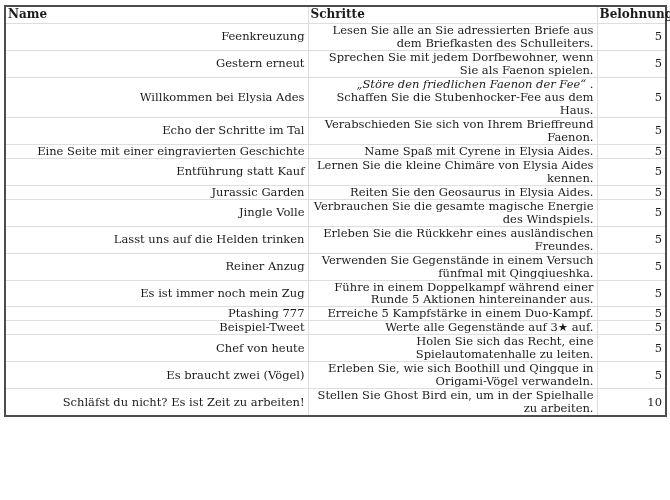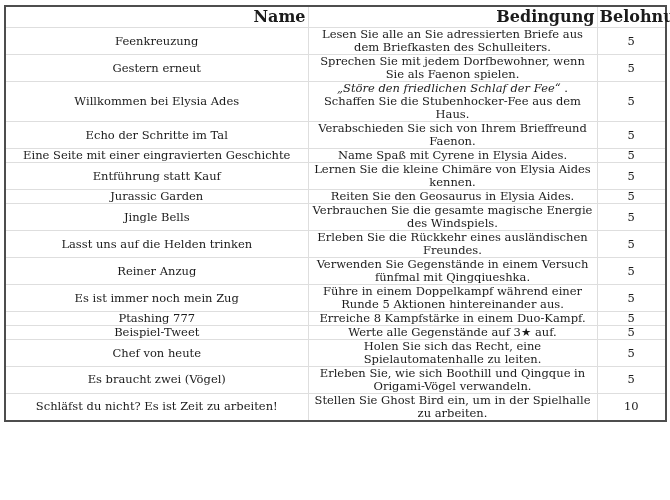--- a/index.html
+++ b/index.html
@@ -23,70 +23,70 @@
     width: 661px;
     border: 2px solid #4d4d4d;
     background: #ffffff;
   }
   table.quest-table col.col-name { width: 303px; }
   table.quest-table col.col-bedingung { width: 289px; }
   table.quest-table col.col-belohnung { width: 69px; }
   table.quest-table th {
     border: 1px solid #dedede;
     font-weight: bold;
-    font-size: 16px;
+    font-size: 12px;
     line-height: 1.15;
     padding: 1px 2px;
-    text-align: right;
+    text-align: left;
     vertical-align: middle;
   }
   table.quest-table td {
     border: 1px solid #dedede;
     font-size: 11.5px;
     line-height: 1.13;
     padding: 0 3px;
-    text-align: center;
+    text-align: right;
     vertical-align: middle;
     overflow-wrap: break-word;
   }
   .it { font-style: italic; }
 </style>
 </head>
 <body>
 
 <div class="page">
   <table class="quest-table">
     <colgroup>
       <col class="col-name">
       <col class="col-bedingung">
       <col class="col-belohnung">
     </colgroup>
     <thead>
       <tr>
         <th>Name</th>
-        <th>Bedingung</th>
+        <th>Schritte</th>
         <th>Belohnung</th>
       </tr>
     </thead>
     <tbody>
   <tr>
     <td>Feenkreuzung</td>
     <td><span class="it"></span><span>Lesen Sie alle an Sie adressierten Briefe aus dem Briefkasten des Schulleiters.</span></td>
     <td>5</td>
   </tr>
 
   <tr>
     <td>Gestern erneut</td>
     <td><span class="it"></span><span>Sprechen Sie mit jedem Dorfbewohner, wenn Sie als Faenon spielen.</span></td>
     <td>5</td>
   </tr>
 
   <tr>
     <td>Willkommen bei Elysia Ades</td>
-    <td><span class="it">„Störe den friedlichen Schlaf der Fee“</span><span> . Schaffen Sie die Stubenhocker-Fee aus dem Haus.</span></td>
+    <td><span class="it">„Störe den friedlichen Faenon der Fee“</span><span> . Schaffen Sie die Stubenhocker-Fee aus dem Haus.</span></td>
     <td>5</td>
   </tr>
 
   <tr>
     <td>Echo der Schritte im Tal</td>
     <td><span class="it"></span><span>Verabschieden Sie sich von Ihrem Brieffreund Faenon.</span></td>
     <td>5</td>
   </tr>
 
   <tr>
@@ -104,21 +104,21 @@
 
   <tr>
     <td>Jurassic Garden</td>
     <td><span class="it"></span><span>Reiten Sie den Geosaurus in Elysia Aides.</span></td>
     <td>5</td>
   </tr>
 
 
 
   <tr>
-    <td>Jingle Bells</td>
+    <td>Jingle Volle</td>
     <td><span class="it"></span><span>Verbrauchen Sie die gesamte magische Energie des Windspiels.</span></td>
     <td>5</td>
   </tr>
 
 
   <tr>
     <td>Lasst uns auf die Helden trinken</td>
     <td><span class="it"></span><span>Erleben Sie die Rückkehr eines ausländischen Freundes.</span></td>
     <td>5</td>
   </tr>
@@ -130,21 +130,21 @@
   </tr>
 
   <tr>
     <td>Es ist immer noch mein Zug</td>
     <td><span class="it"></span><span>Führe in einem Doppelkampf während einer Runde 5 Aktionen hintereinander aus.</span></td>
     <td>5</td>
   </tr>
 
   <tr>
     <td>Ptashing 777</td>
-    <td><span class="it"></span><span>Erreiche 8 Kampfstärke in einem Duo-Kampf.</span></td>
+    <td><span class="it"></span><span>Erreiche 5 Kampfstärke in einem Duo-Kampf.</span></td>
     <td>5</td>
   </tr>
 
   <tr>
     <td>Beispiel-Tweet</td>
     <td><span class="it"></span><span>Werte alle Gegenstände auf 3★ auf.</span></td>
     <td>5</td>
   </tr>
 
   <tr>

